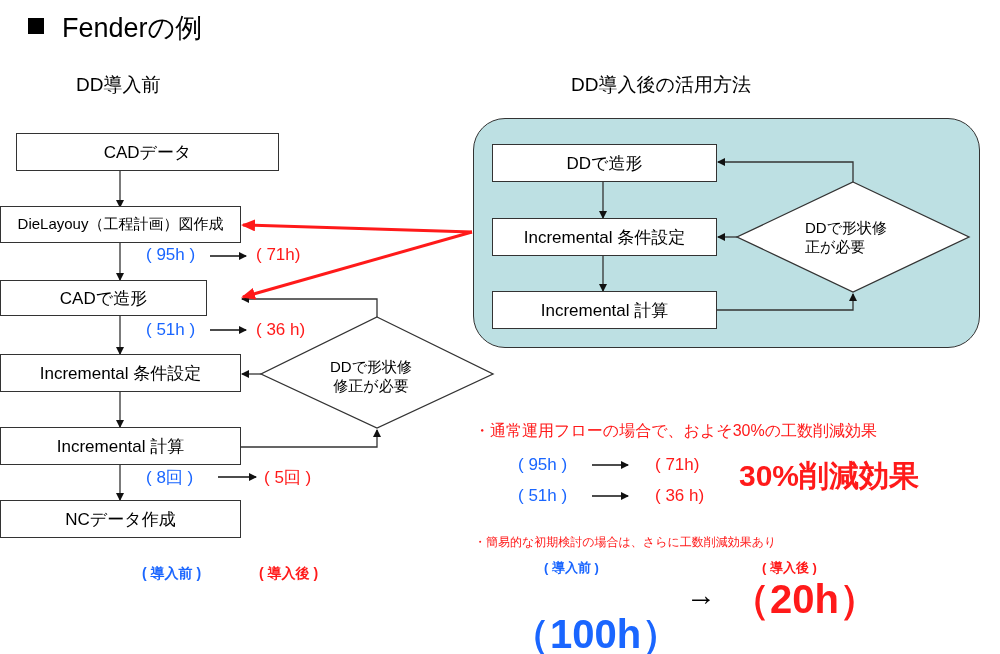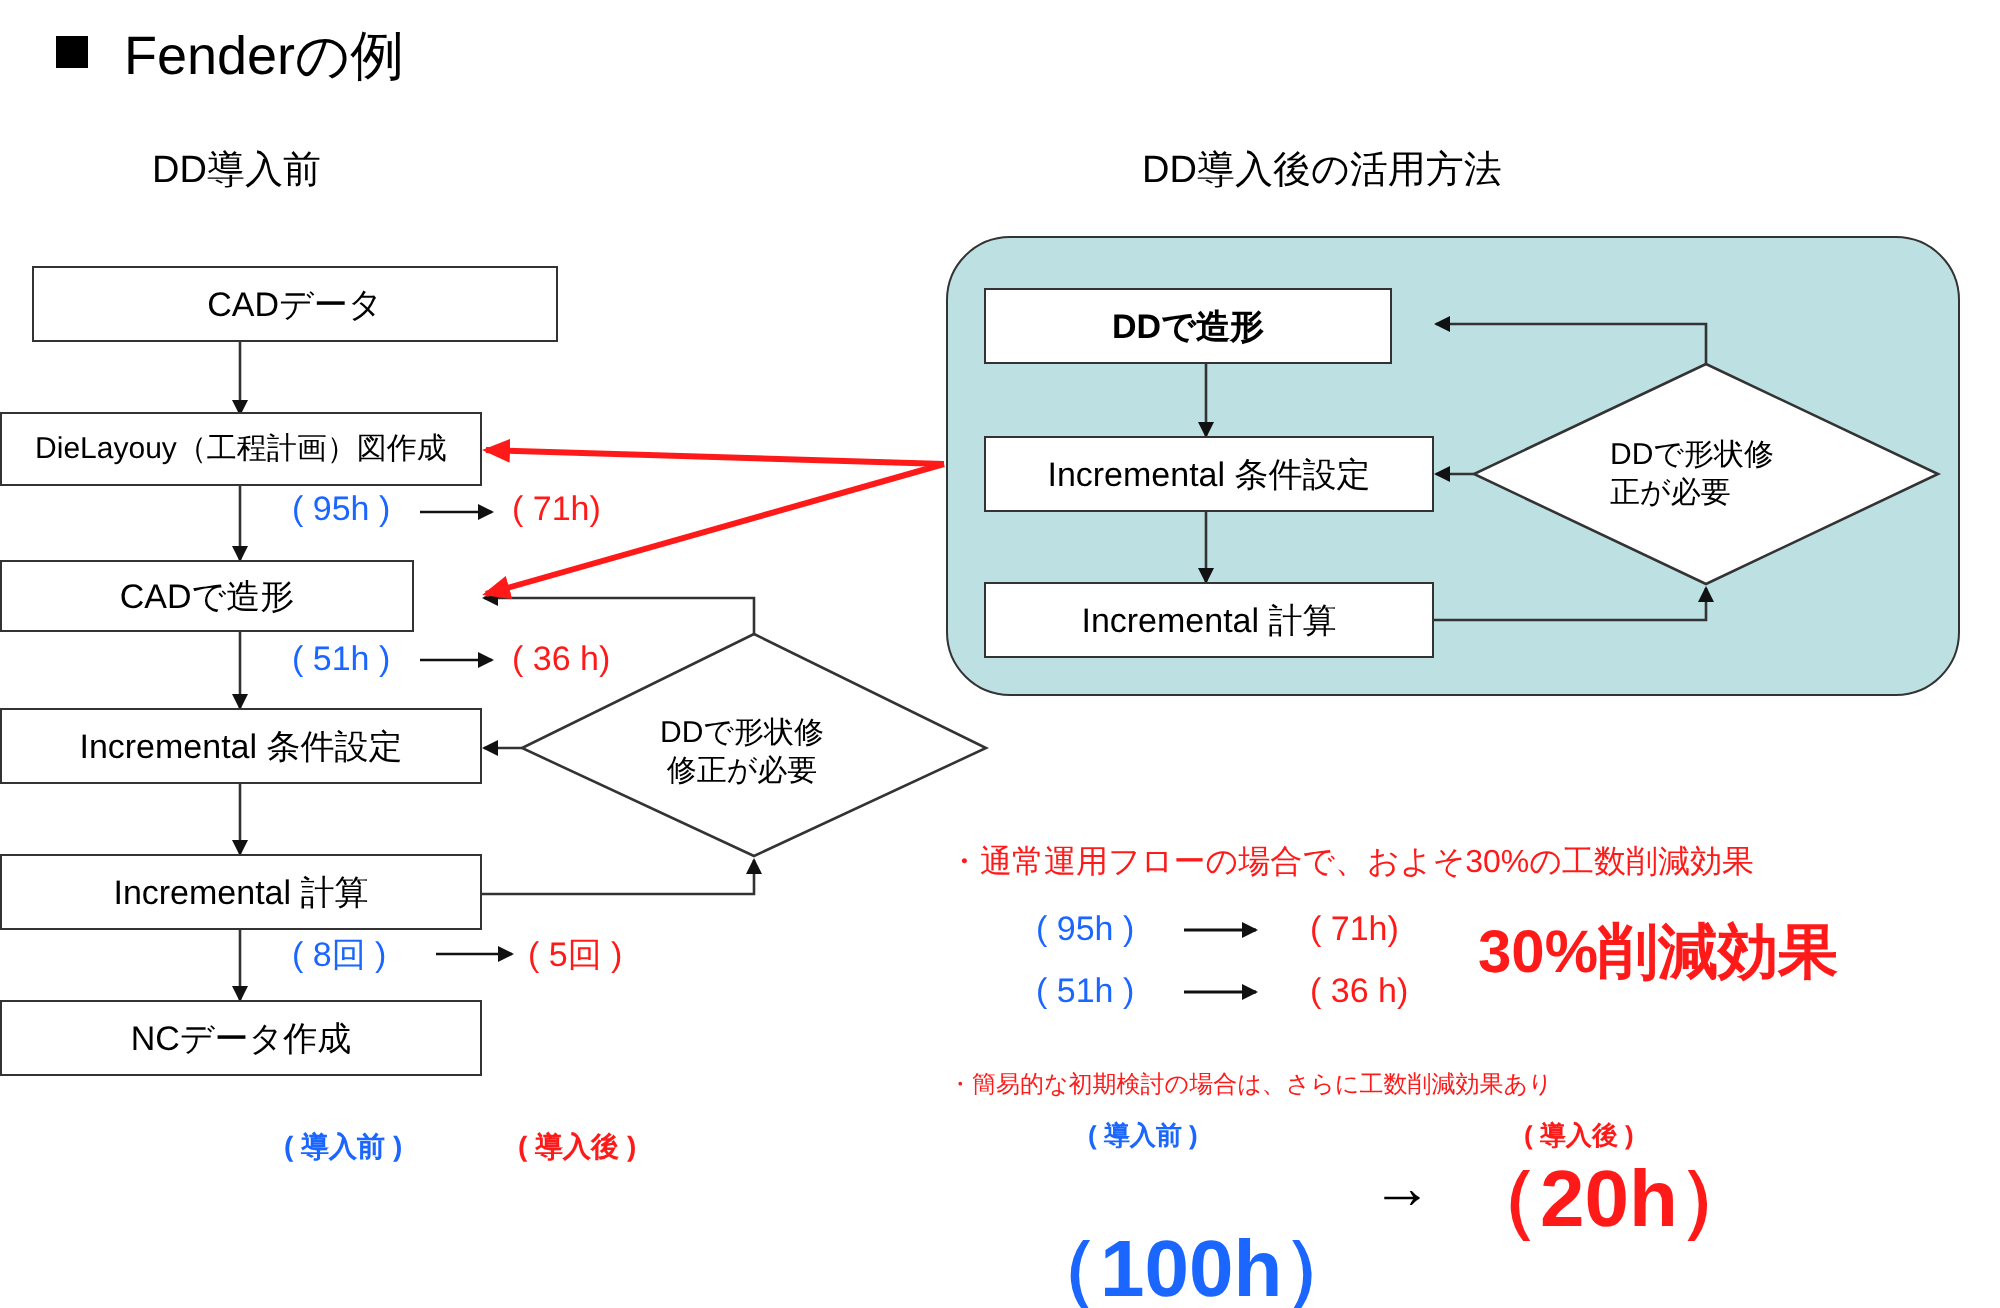--- a/index.html
+++ b/index.html
@@ -93,21 +93,21 @@
   <line x1="737" y1="237" x2="718" y2="237" stroke="#333" stroke-width="1.3" marker-end="url(#ah2)"></line>
   <polyline points="717,310 853,310 853,294" fill="none" stroke="#333" stroke-width="1.3" marker-end="url(#ah2)"></polyline>
 
   <line x1="472" y1="232" x2="243" y2="225" stroke="#ff1a1a" stroke-width="3" marker-end="url(#ahr)"></line>
   <line x1="472" y1="232" x2="243" y2="297" stroke="#ff1a1a" stroke-width="3" marker-end="url(#ahr)"></line>
 
   <line x1="592" y1="465" x2="628" y2="465" stroke="#111" stroke-width="1.5" marker-end="url(#ah2)"></line>
   <line x1="592" y1="496" x2="628" y2="496" stroke="#111" stroke-width="1.5" marker-end="url(#ah2)"></line>
 </svg>
 
-<div class="box" style="left:492px; top:144px; width:204px; height:38px;font-weight:bold;">DDで造形</div>
+<div class="box" style="left:492px; top:144px; width:225px; height:38px;">DDで造形</div>
 <div class="box" style="left:492px; top:218px; width:225px; height:38px;">Incremental 条件設定</div>
 <div class="box" style="left:492px; top:291px; width:225px; height:38px;">Incremental 計算</div>
 
 <div class="dtext" style="left:805px; top:218px;">
   <div>DDで形状修</div>
   <div>正が必要</div>
 </div>
 
 <div class="note" style="left:474px; top:421px; font-size:16px;">・通常運用フローの場合で、およそ30%の工数削減効果</div>
 <div class="lbl blue" style="left:518px; top:455px;">(  95h )</div>

